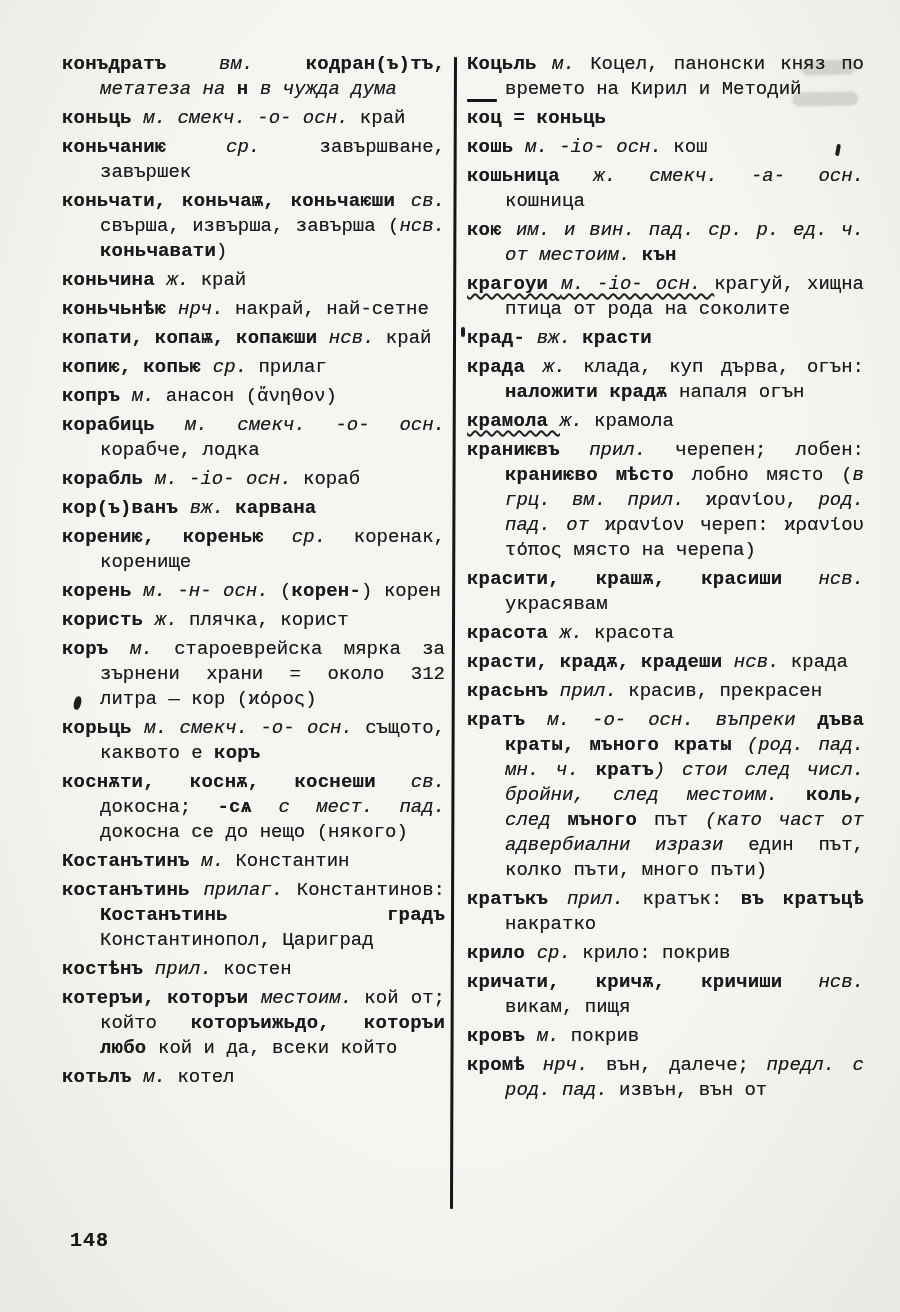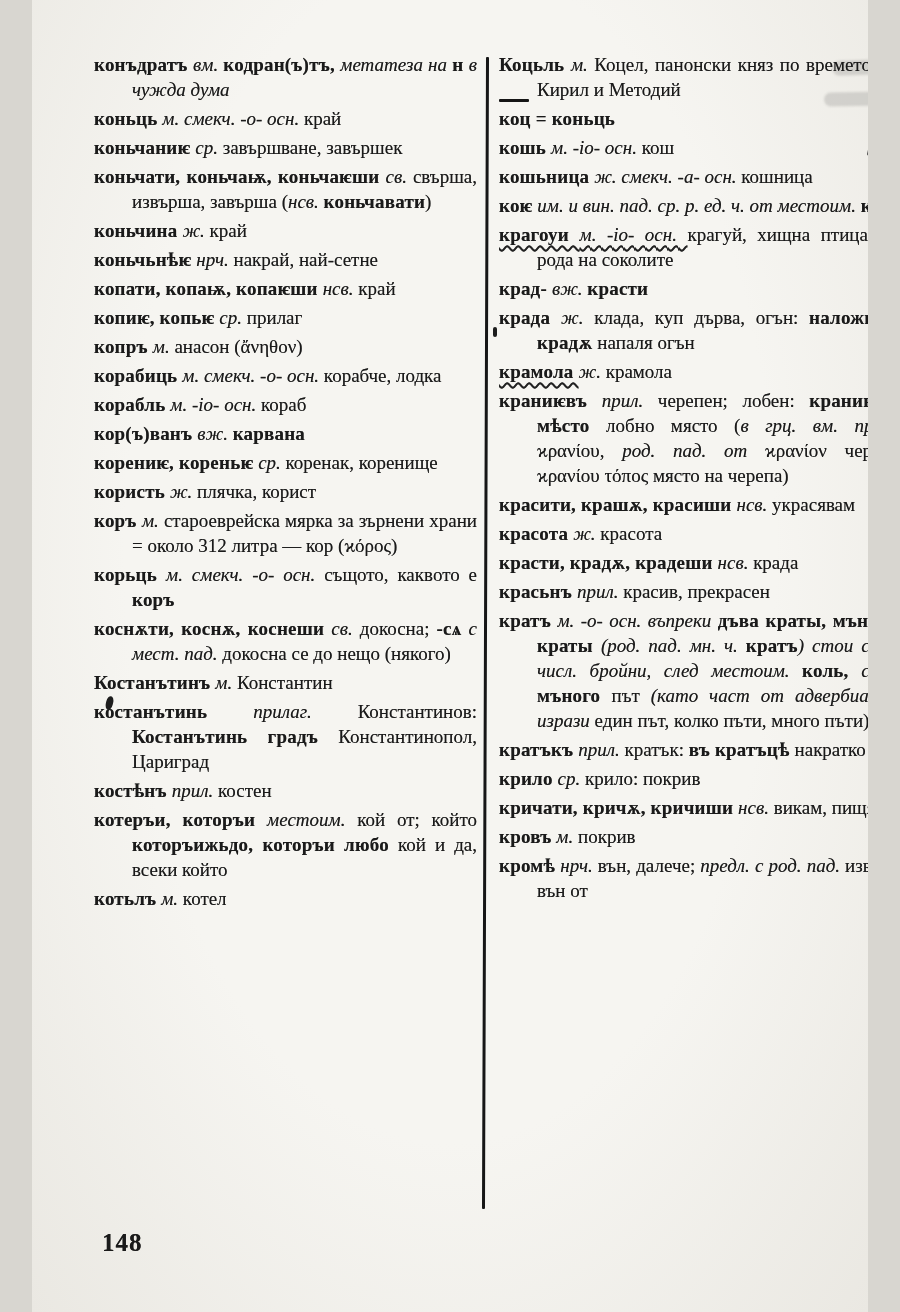--- a/index.html
+++ b/index.html
@@ -1,23 +1,23 @@
 <!DOCTYPE html>
 <html style="--paper: #f3f2ee; --ink: #1a1a1a;"><head>
 <meta charset="utf-8">
 <style>
   html,body{margin:0;padding:0;background:#d8d6d0;}
   .page{
     position:relative;
-    width:836px;height:1312px;
+    width:900px;height:1312px;
     margin:0 auto;
     background:var(--paper,#f3f2ee);
     background-image:radial-gradient(ellipse at 50% 42%, #f6f5f1 55%, #eae8e2 100%);
     overflow:hidden;
-    font-family:Liberation Serif, serif;
+    font-family:Liberation Mono, monospace;
     color:var(--ink,#1a1a1a);
   }
   .col{position:absolute;top:52px;}
   .col-left{left:62px;width:383px;}
   .col-right{left:467px;width:397px;}
   .divider{
     position:absolute;left:452px;top:57px;width:3px;height:1152px;
     background:#161616;transform:rotate(0.2deg);border-radius:1px;
   }
   .entry{
@@ -38,21 +38,21 @@
     text-underline-offset:4px;
     margin-top:32px;
   }
   .mark-overline{position:relative;}
   .mark-overline::before{
     content:"";position:absolute;left:0;top:-7px;width:30px;height:2.5px;
     background:#151515;border-radius:1px;
   }
   .page-number{
     position:absolute;left:70px;top:1229px;
-    font-size:25px;font-weight:bold;letter-spacing:1px;
+    font-size:20px;font-weight:bold;letter-spacing:1px;
     text-shadow:0 0 0.5px rgba(0,0,0,0.7);
   }
   .ink{position:absolute;background:#1d1d1d;}
   .ink-1{left:74px;top:696px;width:7px;height:14px;border-radius:4px/7px;transform:rotate(14deg);}
   .ink-2{left:836px;top:144px;width:4px;height:12px;border-radius:2px;transform:rotate(10deg);}
   .ink-3{left:461px;top:327px;width:4px;height:10px;border-radius:2px;}
   .smudge{position:absolute;background:rgba(25,25,25,0.14);border-radius:8px;filter:blur(1px);}
   .smudge-1{left:800px;top:60px;width:56px;height:15px;transform:rotate(-2deg);}
   .smudge-2{left:792px;top:92px;width:66px;height:14px;transform:rotate(-1deg);}
 </style>
@@ -67,20 +67,21 @@
       <div class="entry"><span class="hw">коньчати, коньчаѭ, коньчаѥши </span><span class="it">св. </span><span class="pl">свърша, извърша, завърша (</span><span class="it">нсв. </span><span class="hw">коньчавати</span><span class="pl">)</span></div>
       <div class="entry"><span class="hw">коньчина </span><span class="it">ж. </span><span class="pl">край</span></div>
       <div class="entry"><span class="hw">коньчьнѣѥ </span><span class="it">нрч. </span><span class="pl">накрай, най-сетне</span></div>
       <div class="entry"><span class="hw">копати, копаѭ, копаѥши </span><span class="it">нсв. </span><span class="pl">край</span></div>
       <div class="entry"><span class="hw">копиѥ, копьѥ </span><span class="it">ср. </span><span class="pl">прилаг</span></div>
       <div class="entry"><span class="hw">копръ </span><span class="it">м. </span><span class="pl">анасон (ἄνηθον)</span></div>
       <div class="entry"><span class="hw">корабиць </span><span class="it">м. смекч. -о- осн. </span><span class="pl">корабче, лодка</span></div>
       <div class="entry"><span class="hw">корабль </span><span class="it">м. -іо- осн. </span><span class="pl">кораб</span></div>
       <div class="entry"><span class="hw">кор(ъ)ванъ </span><span class="it">вж. </span><span class="hw">карвана</span></div>
       <div class="entry"><span class="hw">корениѥ, кореньѥ </span><span class="it">ср. </span><span class="pl">коренак, коренище</span></div>
+      <div class="entry"><span class="hw">корень </span><span class="it">м. -н- осн. </span><span class="pl">(</span><span class="hw">корен-</span><span class="pl">) корен</span></div>
       <div class="entry"><span class="hw">користь </span><span class="it">ж. </span><span class="pl">плячка, корист</span></div>
       <div class="entry"><span class="hw">коръ </span><span class="it">м. </span><span class="pl">староеврейска мярка за зърнени храни = около 312 литра — кор (ϰόρος)</span></div>
       <div class="entry"><span class="hw">корьць </span><span class="it">м. смекч. -о- осн. </span><span class="pl">същото, каквото е </span><span class="hw">коръ</span></div>
       <div class="entry"><span class="hw">коснѫти, коснѫ, коснеши </span><span class="it">св. </span><span class="pl">докосна; </span><span class="hw">-сѧ </span><span class="it">с мест. пад. </span><span class="pl">докосна се до нещо (някого)</span></div>
       <div class="entry"><span class="hw">Костанътинъ </span><span class="it">м. </span><span class="pl">Константин</span></div>
       <div class="entry"><span class="hw">костанътинь </span><span class="it">прилаг. </span><span class="pl">Константинов: </span><span class="hw">Костанътинь градъ </span><span class="pl">Константинопол, Цариград</span></div>
       <div class="entry"><span class="hw">костѣнъ </span><span class="it">прил. </span><span class="pl">костен</span></div>
       <div class="entry"><span class="hw">котеръи, которъи </span><span class="it">местоим. </span><span class="pl">кой от; който </span><span class="hw">которъижьдо, которъи любо </span><span class="pl">кой и да, всеки който</span></div>
       <div class="entry"><span class="hw">котьлъ </span><span class="it">м. </span><span class="pl">котел</span></div>
     </div>

